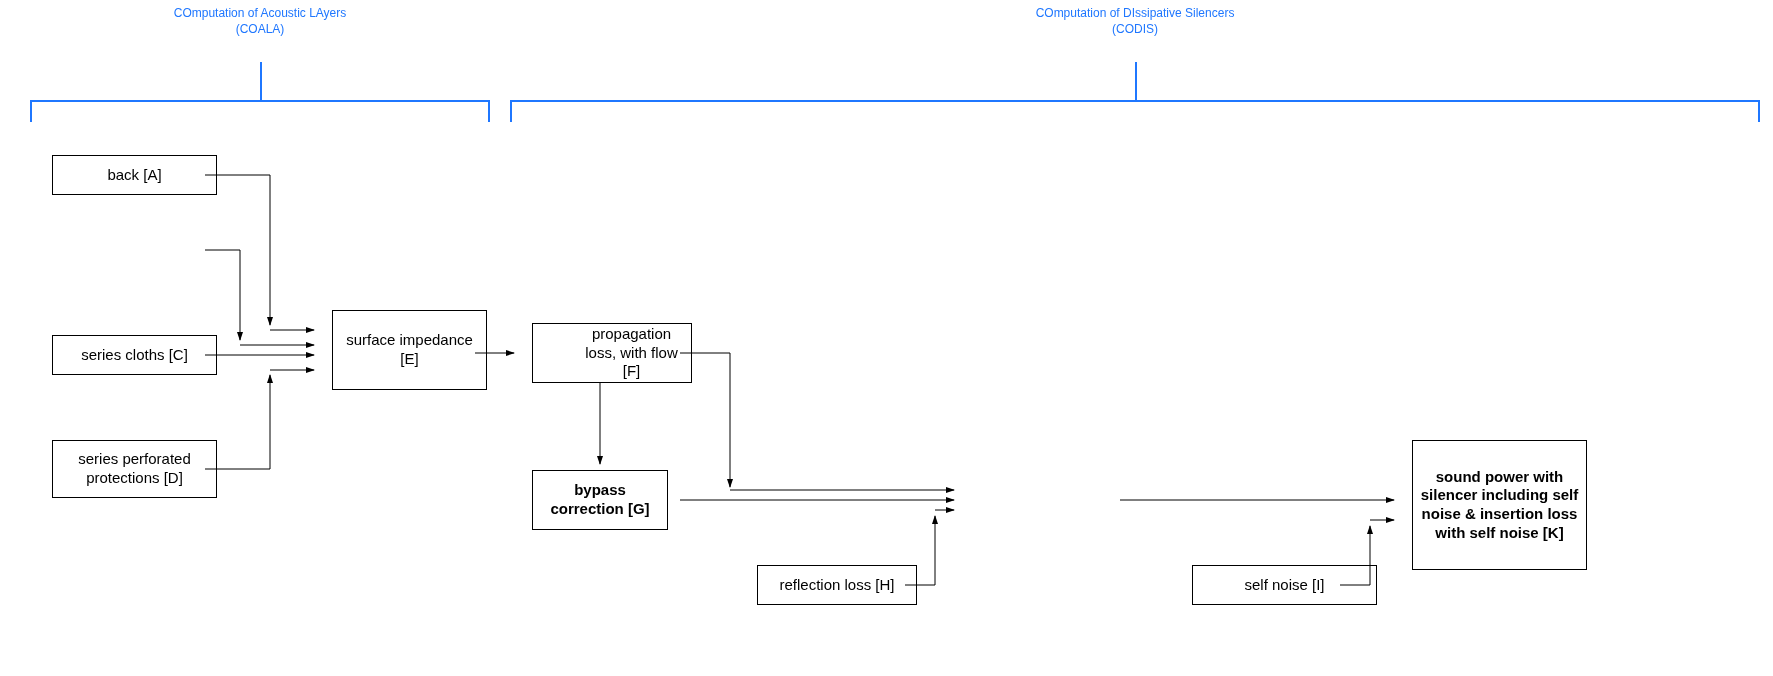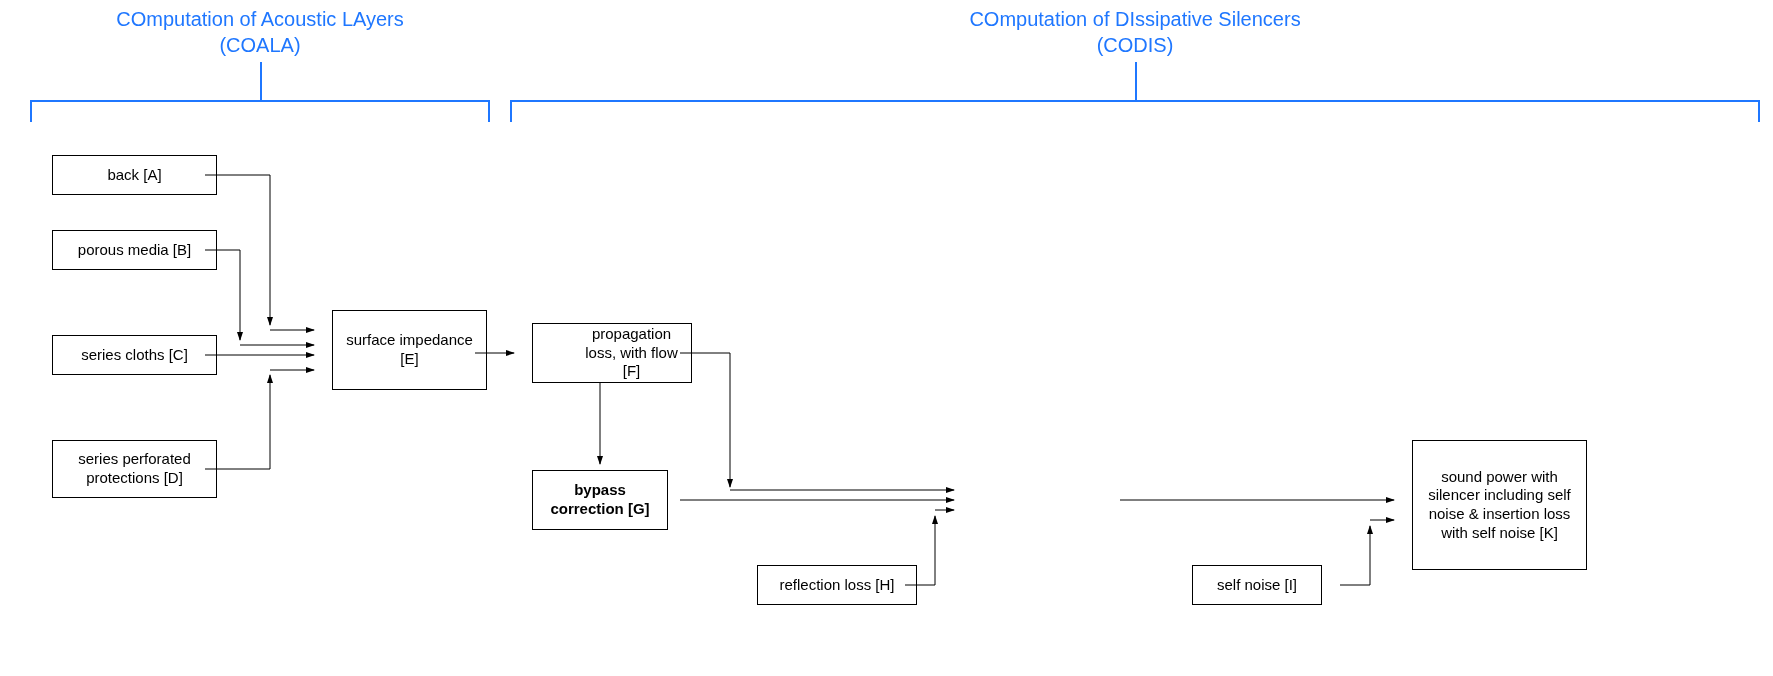--- a/index.html
+++ b/index.html
@@ -1,17 +1,17 @@
 <!DOCTYPE html>
 <html><head>
 <meta charset="utf-8">
 <style>
   html,body{margin:0;padding:0;font-family:Arial,Helvetica,sans-serif;background:#fff;}
   .canvas{position:relative;width:1773px;height:676px;}
-  .group-label{position:absolute;color:#1f77ff;font-size:20px;text-align:center;line-height:1.3;}
+  .group-label{position:absolute;color:#1f77ff;font-size:12px;text-align:center;line-height:1.3;}
   .bracket{position:absolute;border-top:2px solid #1f77ff;}
   .bracket .left{position:absolute;left:0;top:0;width:0;height:20px;border-left:2px solid #1f77ff;}
   .bracket .right{position:absolute;right:0;top:0;width:0;height:20px;border-right:2px solid #1f77ff;}
   .bracket .stem{position:absolute;left:50%;top:-40px;width:0;height:40px;border-left:2px solid #1f77ff;}
   .box{position:absolute;border:1px solid #000;background:#fff;font-size:15px;text-align:center;display:flex;align-items:center;justify-content:center;padding:4px 6px;box-sizing:border-box;line-height:1.25;margin-left:12px;}
   svg.wires{position:absolute;left:0;top:0;width:1773px;height:676px;pointer-events:none;}
   svg.wires line{stroke:#000;stroke-width:1;}
   svg.wires polyline{stroke:#000;stroke-width:1;fill:none;}
   svg.wires polygon{fill:#000;}
 </style>
@@ -36,45 +36,42 @@
   </div>
   <div class="bracket" style="left:510px;top:100px;width:1250px;">
     <div class="left"></div>
       <div class="right"></div>
       <div class="stem"></div>
   </div>
 
   <div class="box" style="left:40px; top:155px;width:165px;height:40px;">
       <span>back [A]</span>
     </div>
-  <div class="box" style="left:40px; top:230px;width:165px;height:40px;">
-      <span>porous media [B]</span>
-    </div>
   <div class="box" style="left:40px; top:335px;width:165px;height:40px;align-items:center;">
       <span>series cloths [C]</span>
     </div>
   <div class="box" style="left:40px; top:440px;width:165px;height:58px;">
       <span>series perforated protections [D]</span>
     </div>
   <div class="box" style="left:320px;top:310px;width:155px;height:80px;">
       <span>surface impedance [E]</span>
     </div>
   <div class="box" style="left:520px;top:323px;width:160px;height:60px;padding-left:45px;">
       <span>propagation loss, with flow [F]</span>
     </div>
   <div class="box" style="left:520px;top:470px;width:136px;height:60px;font-weight:bold;">
       <span>bypass correction [G]</span>
     </div>
   <div class="box" style="left:745px;top:565px;width:160px;height:40px;">
       <span>reflection loss [H]</span>
     </div>
-  <div class="box" style="left:1180px;top:565px;width:130px;height:40px;">
+  <div class="box" style="left:1180px;top:565px;width:185px;height:40px;">
       <span>self noise [I]</span>
     </div>
-  <div class="box" style="left:1400px;top:440px;width:175px;height:130px;">
+  <div class="box" style="left:1400px;top:440px;width:175px;height:130px;font-weight:bold;">
       <span>sound power with silencer including self noise &amp; insertion loss with self noise [K]</span>
     </div>
 
   <svg class="wires">
     <defs>
       <marker id="ah" markerWidth="10" markerHeight="10" refX="8" refY="3" orient="auto">
         <polygon points="0,0 9,3 0,6"></polygon>
       </marker>
     </defs>
 

